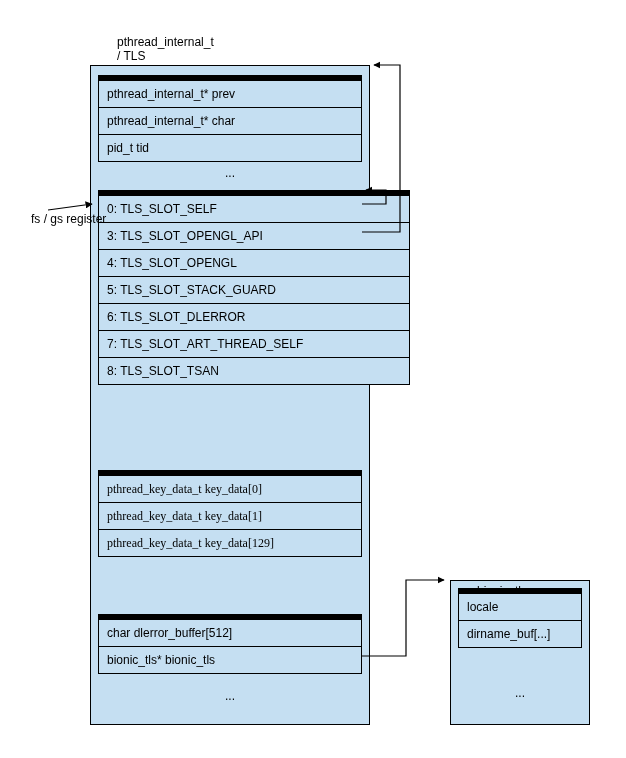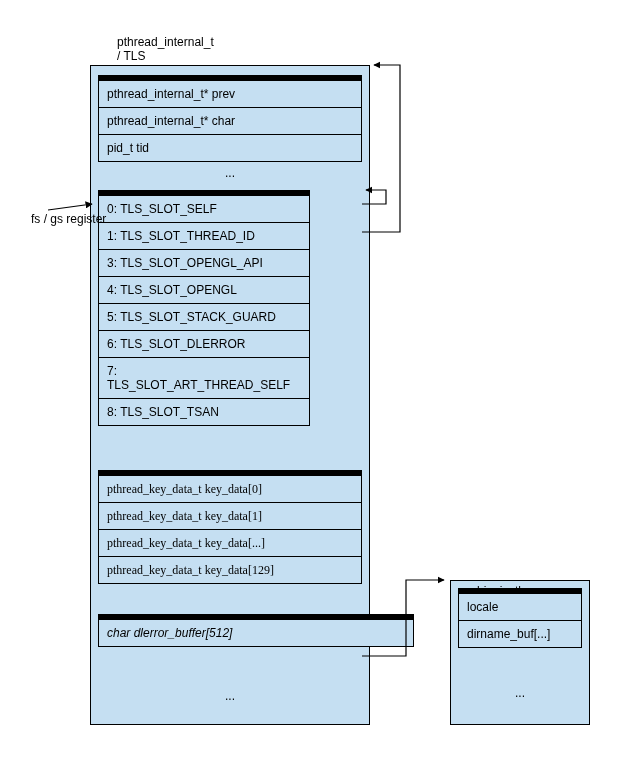--- a/index.html
+++ b/index.html
@@ -64,40 +64,39 @@
 <div class="panel-label" style="left:90px; top:49px;">/ TLS</div>
 
 <div class="row-group" style="left:98px; top:75px; width:264px;">
   <div class="row">pthread_internal_t* prev</div>
   <div class="row">pthread_internal_t* char</div>
   <div class="row">pid_t tid</div>
 </div>
 
 <div class="ellipsis-row" style="position:absolute; left:98px; top:162px; width:264px;">...</div>
 
-<div class="row-group" style="left:98px; top:190px; width:212px;">
+<div class="row-group" style="left:98px; top:190px; width:312px;">
   <div class="row">0: TLS_SLOT_SELF</div>
-  <div class="row">1: TLS_SLOT_THREAD_ID</div>
   <div class="row">3: TLS_SLOT_OPENGL_API</div>
   <div class="row">4: TLS_SLOT_OPENGL</div>
   <div class="row">5: TLS_SLOT_STACK_GUARD</div>
   <div class="row">6: TLS_SLOT_DLERROR</div>
   <div class="row">7: TLS_SLOT_ART_THREAD_SELF</div>
   <div class="row">8: TLS_SLOT_TSAN</div>
 </div>
 
 <div class="row-group" style="left:98px; top:470px; width:264px;font-family:Liberation Serif, serif;">
   <div class="row">pthread_key_data_t key_data[0]</div>
   <div class="row">pthread_key_data_t key_data[1]</div>
-  <div class="row">pthread_key_data_t key_data[...]</div>
   <div class="row">pthread_key_data_t key_data[129]</div>
 </div>
 
-<div class="row-group" style="left:98px; top:614px; width:316px;font-style:italic;">
+<div class="row-group" style="left:98px; top:614px; width:264px;">
   <div class="row">char dlerror_buffer[512]</div>
+  <div class="row">bionic_tls* bionic_tls</div>
 </div>
 
 <div class="ellipsis-row" style="position:absolute; left:98px; top:685px; width:264px;">...</div>
 
 <div class="panel" style="left:450px; top:580px; width:140px; height:145px;">
 </div>
 
 <div class="panel-label" style="left:450px; top:584px;">bionic_tls</div>
 
 <div class="row-group" style="left:458px; top:588px; width:124px;">

